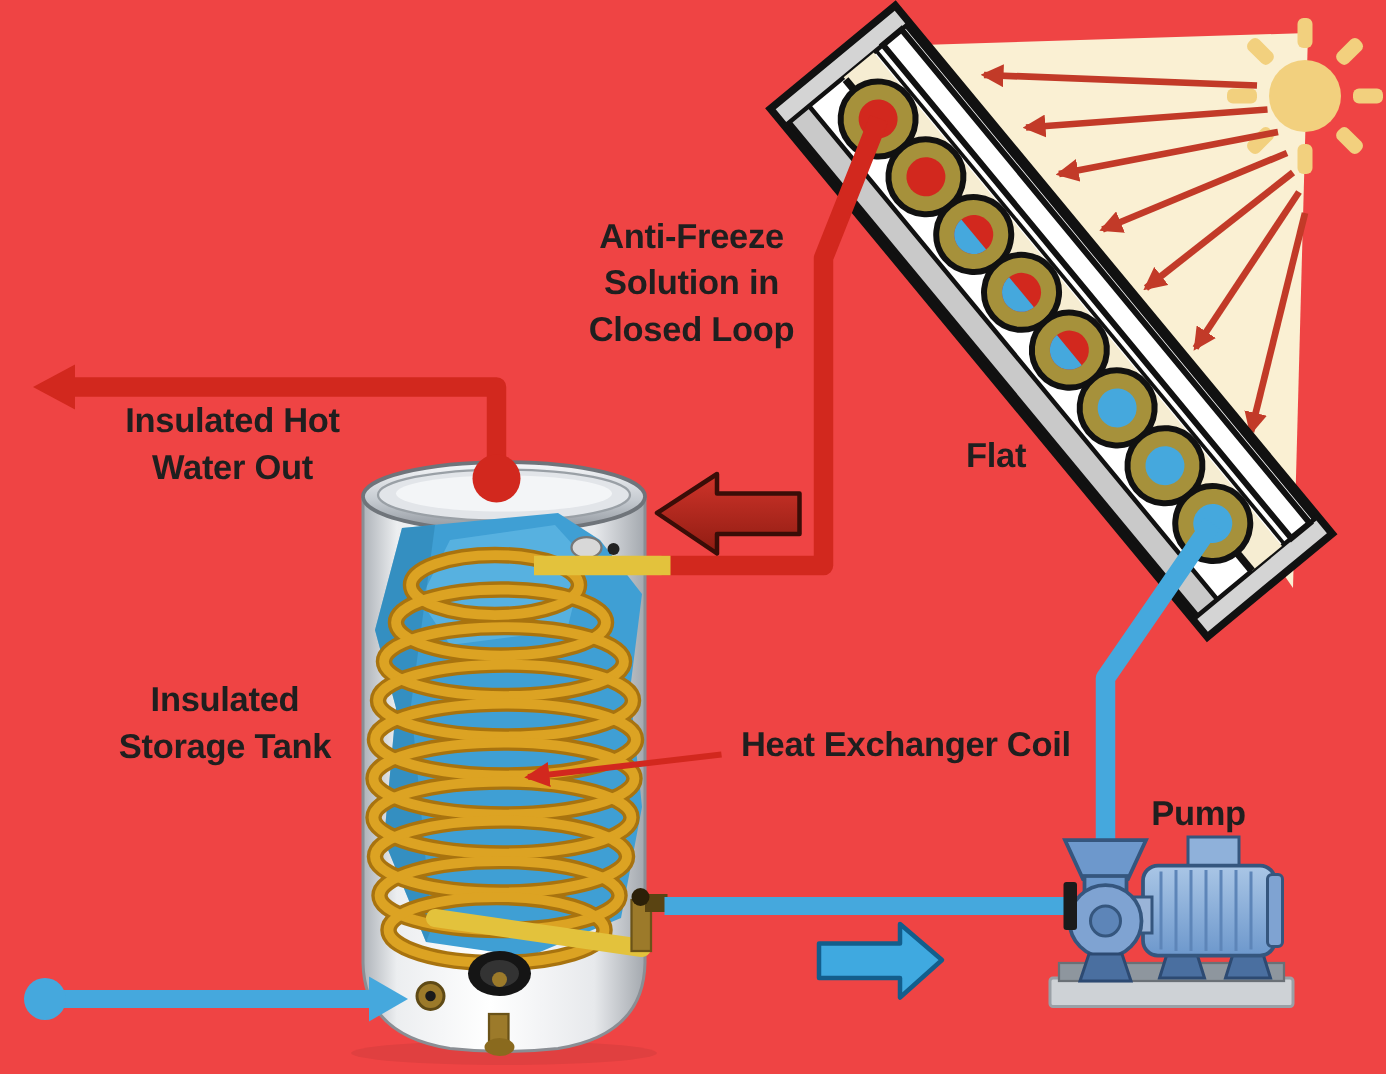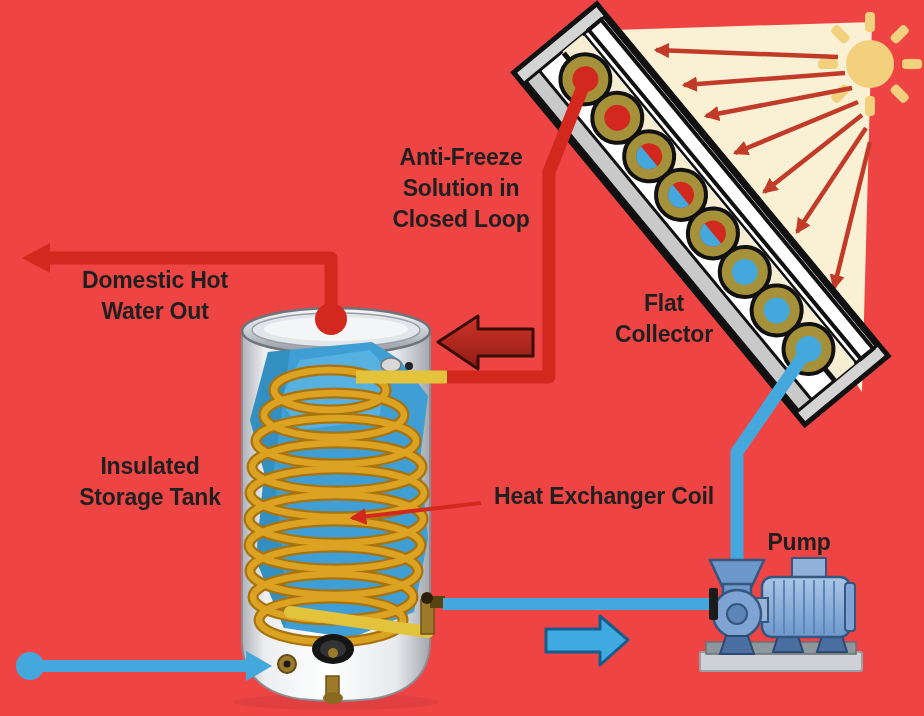--- a/index.html
+++ b/index.html
@@ -224,27 +224,26 @@
   <line x1="481" y1="503" x2="352" y2="518" stroke="#d2281e" stroke-width="4" marker-end="url(#ptrhead)"></line>
 </svg>
 
 <div class="lbl" style="left:366px;top:142px;width:190px;">
   <div>Anti-Freeze</div>
   <div>Solution in</div>
   <div>Closed Loop</div>
 </div>
 
 <div class="lbl" style="left:50px;top:265px;width:210px;">
-  <div>Domestic Hot</div>
+  <div>Insulated Hot</div>
   <div>Water Out</div>
 </div>
 
 <div class="lbl" style="left:594px;top:288px;width:140px;">
   <div>Flat</div>
-  <div>Collector</div>
 </div>
 
 <div class="lbl" style="left:45px;top:451px;width:210px;">
   <div>Insulated</div>
   <div>Storage Tank</div>
 </div>
 
 <div class="lbl left" style="left:494px;top:481px;width:250px;">
   <div>Heat Exchanger Coil</div>
 </div>

